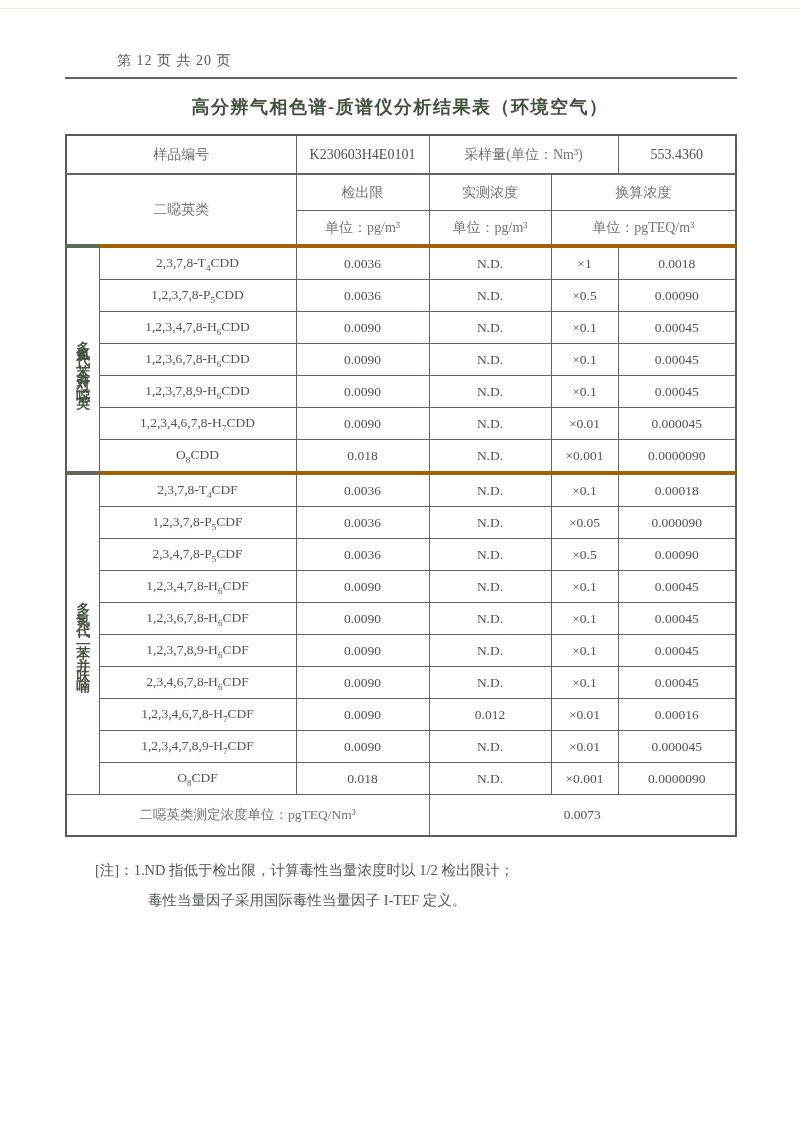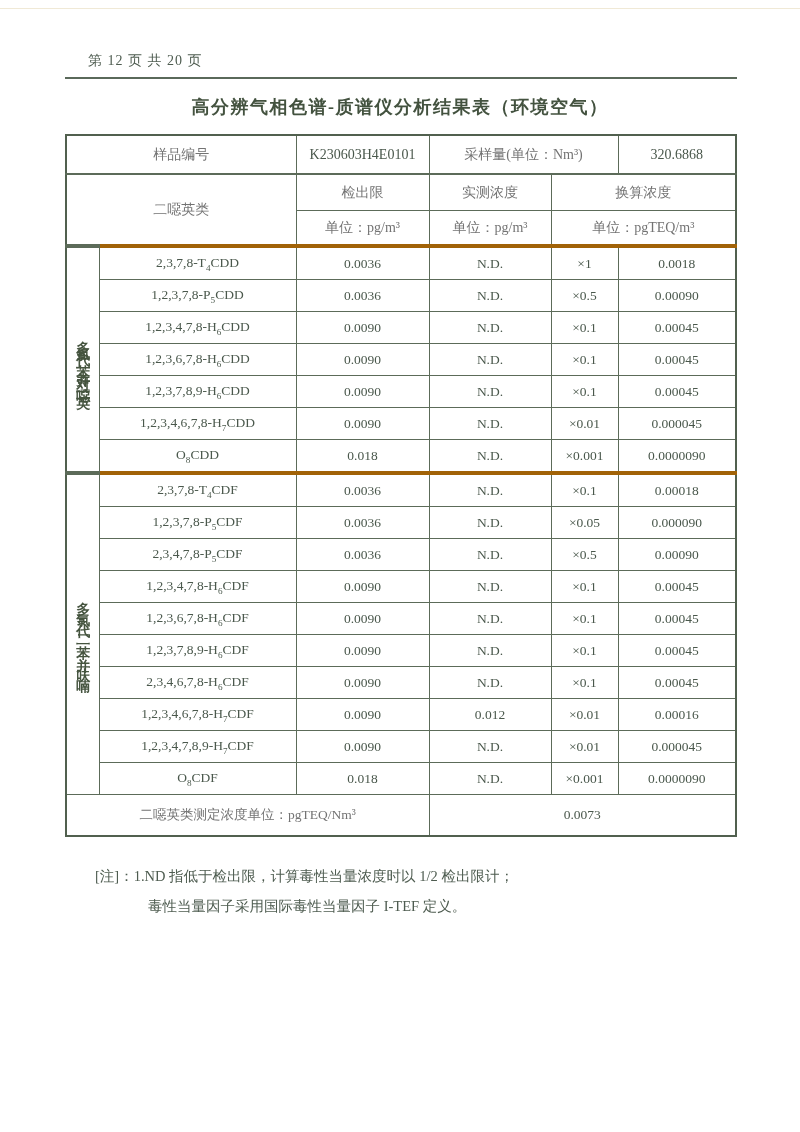--- a/index.html
+++ b/index.html
@@ -20,21 +20,21 @@
   }
   .header-bar {
     margin: 52px 63px 0 88px;
     display: flex;
     justify-content: space-between;
     align-items: baseline;
     font-size: 14px;
     color: #4e5c50;
   }
   .header-left { letter-spacing: 0.5px; }
-  .header-right { letter-spacing: 1px; }
+  .header-right { letter-spacing: 1px; margin-left: 29px; }
   .header-rule {
     margin: 7px 63px 0 65px;
     border-bottom: 2px solid #5a695a;
     height: 0;
   }
   .doc-title {
     text-align: center;
     margin-top: 16px;
     font-size: 18px;
     font-weight: bold;
@@ -74,21 +74,21 @@
     font-size: 14px;
     vertical-align: middle;
     border-top-color: #5c6b59 !important;
     border-bottom-color: #5c6b59 !important;
   }
   td.group-cell.g0 { letter-spacing: 6px; }
   td.group-cell.g1 { letter-spacing: 11px; }
   td.name-cell sub { font-size: 0.68em; }
   tfoot td { height: 40px; border-top: 2px solid #51604f; }
   .notes {
-    margin: 24px 60px 0 95px;
+    margin: 18px 60px 0 95px;
     font-size: 14.5px;
     line-height: 30px;
     color: #4e5c50;
   }
   .notes .note-line2 { padding-left: 53px; }
   .notes .note-line3 { padding-left: 36px; }
 </style>
 </head>
 <body>
 
@@ -108,21 +108,21 @@
     <col style="width:133px">
     <col style="width:122px">
     <col style="width:67px">
     <col style="width:118px">
   </colgroup>
   <thead>
     <tr class="h-row1">
       <td colspan="2" class="bold-cjk">样品编号</td>
       <td>K230603H4E0101</td>
       <td colspan="2" class="bold-cjk">采样量(单位：Nm³)</td>
-      <td>320.6868</td>
+      <td>553.4360</td>
     </tr>
     <tr class="h-row2">
       <td colspan="2" rowspan="2" class="bold-cjk">二噁英类</td>
       <td class="bold-cjk">检出限</td>
       <td class="bold-cjk">实测浓度</td>
       <td colspan="2" class="bold-cjk">换算浓度</td>
     </tr>
     <tr class="h-row3">
       <td class="bold-cjk">单位：pg/m³</td>
       <td class="bold-cjk">单位：pg/m³</td>

